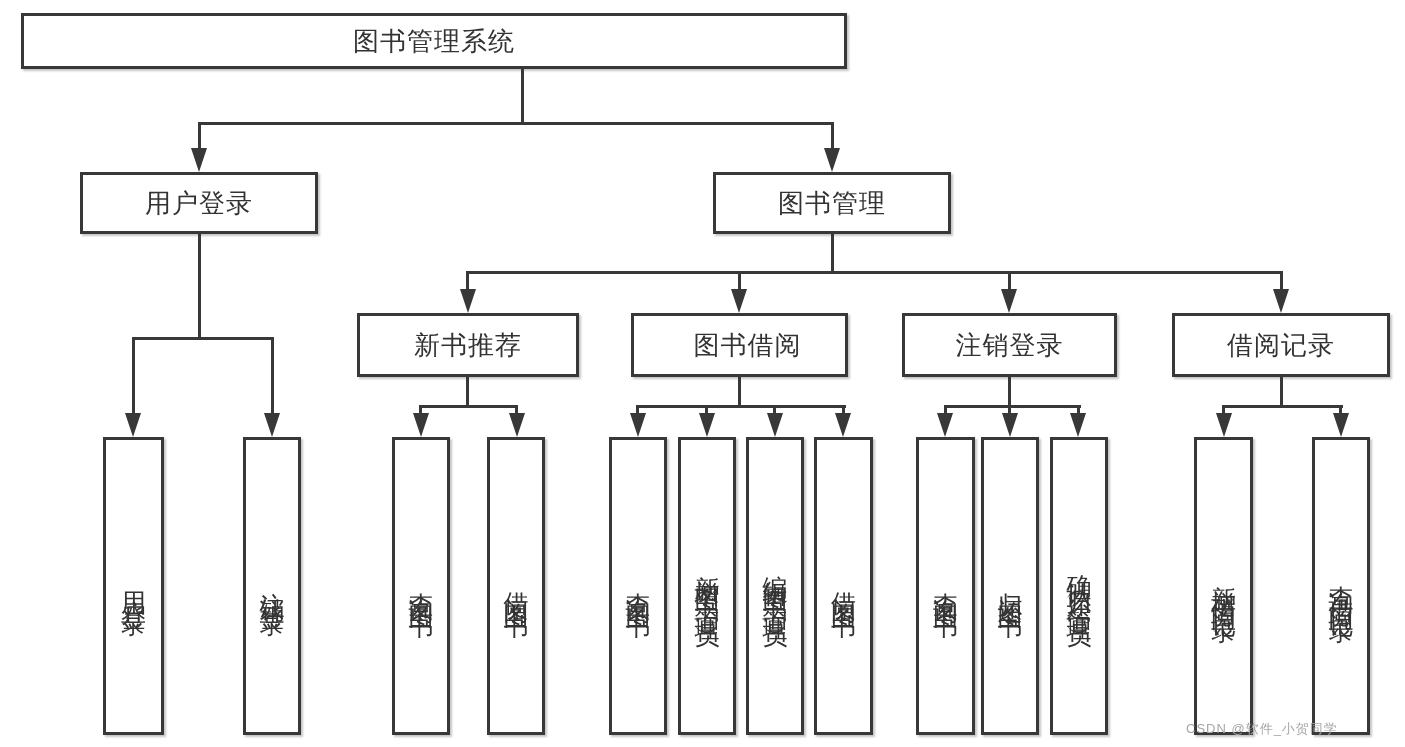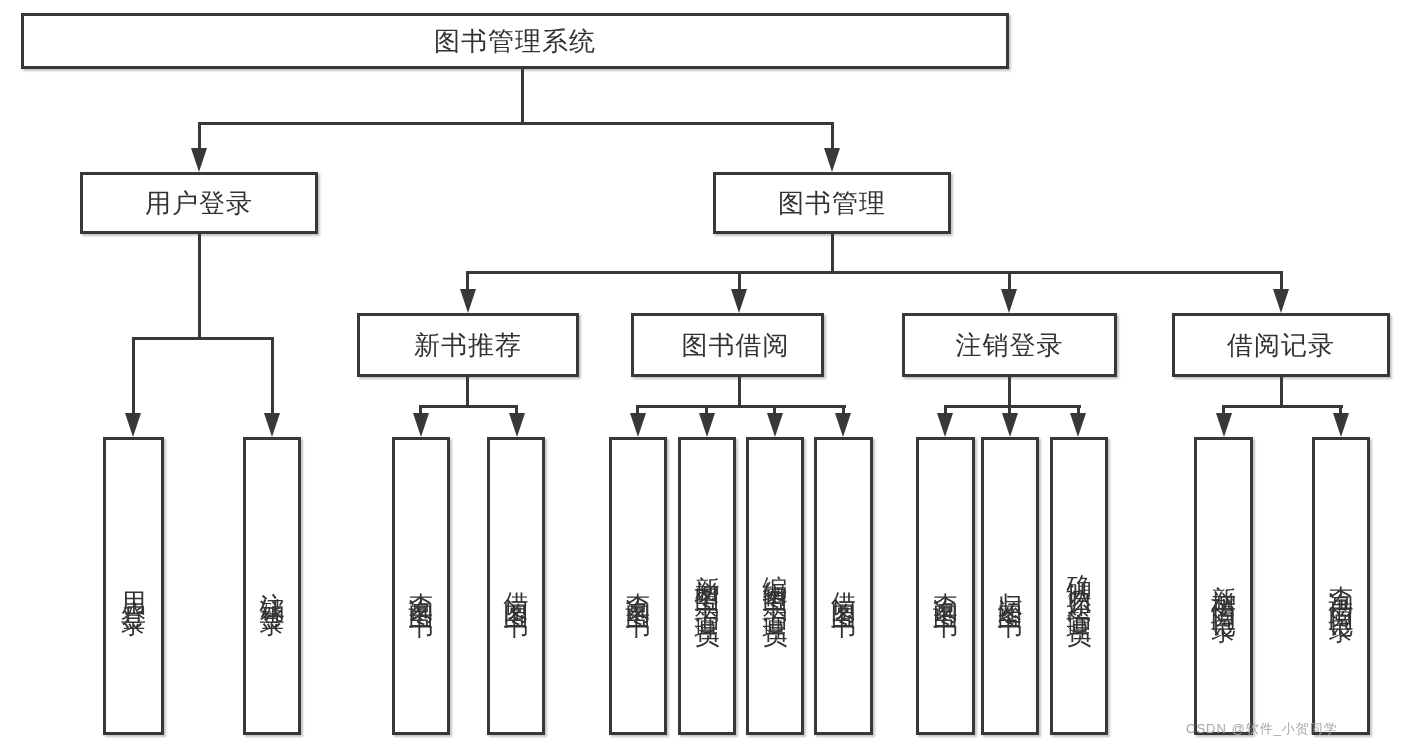--- a/index.html
+++ b/index.html
@@ -53,35 +53,35 @@
     color: var(--wm);
     letter-spacing: 1px;
     white-space: nowrap;
   }
 </style>
 </head>
 <body>
 
 <div class="canvas">
 
-  <div class="node h" style="left:21px; top:13px; width:988px; height:56px;">
+  <div class="node h" style="left:21px; top:13px; width:826px; height:56px;">
     <span>图书管理系统</span>
   </div>
 
   <div class="node h" style="left:80px; top:172px; width:238px; height:62px;">
     <span>用户登录</span>
   </div>
   <div class="node h" style="left:357px; top:313px; width:222px; height:64px;">
     <span>新书推荐</span>
   </div>
 
   <div class="node h" style="left:713px; top:172px; width:238px; height:62px;">
     <span>图书管理</span>
   </div>
-  <div class="node h" style="left:631px; top:313px; width:193px; height:64px;padding-left:16px;">
+  <div class="node h" style="left:631px; top:313px; width:217px; height:64px;padding-left:16px;">
     <span>图书借阅</span>
   </div>
   <div class="node h" style="left:902px; top:313px; width:215px; height:64px;">
     <span>注销登录</span>
   </div>
   <div class="node h" style="left:1172px; top:313px; width:218px; height:64px;">
     <span>借阅记录</span>
   </div>
 
   <div class="node leaf" style="left:103px; top:437px; width:61px; height:298px;">

